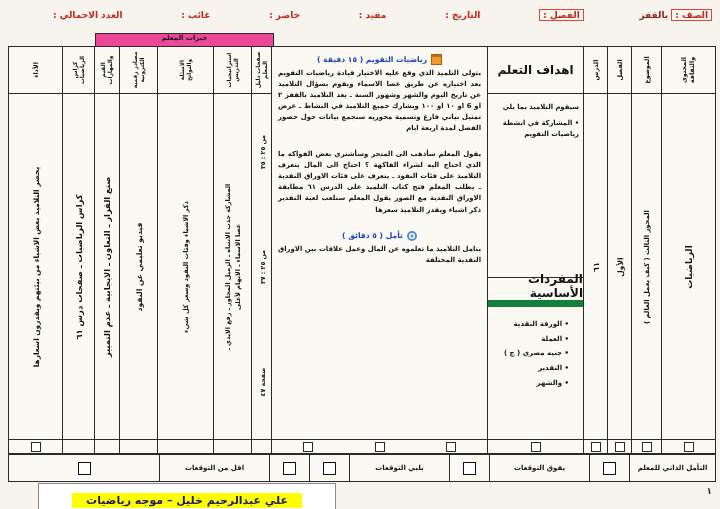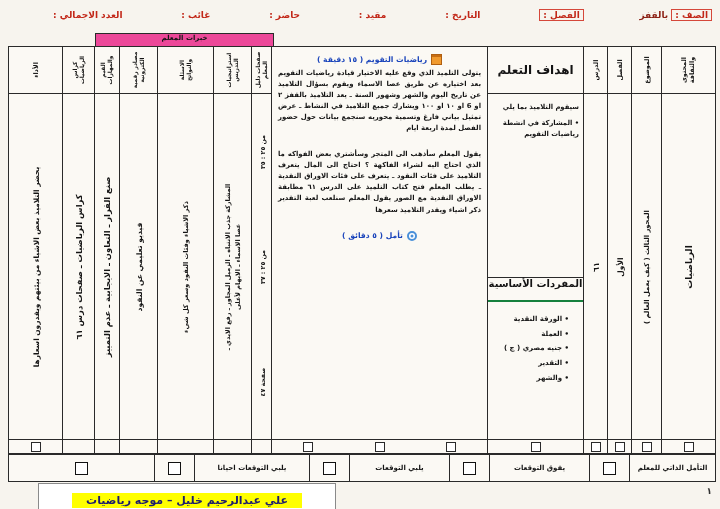--- a/index.html
+++ b/index.html
@@ -32,22 +32,22 @@
     font-weight:bold;overflow:hidden;text-align:center}
   .vcell{flex:1;position:relative;overflow:hidden}
   .v{position:absolute;top:50%;left:50%;white-space:nowrap;font-weight:bold;
     transform:translate(-50%,-50%) rotate(-90deg)}
   .vwrap{white-space:normal;text-align:center;line-height:1.2}
   
   .obj-goals{height:184px;border-bottom:1px solid #2a2a2a;box-sizing:border-box;
     padding:8px 4px 0 2px;font-size:6.8px;font-weight:bold;line-height:1.6}
   .goal-li{margin-top:5px}
   .goal-li::before{content:"• "}
-  .obj-vh{height:22px;border-bottom:2px solid #15803d;display:flex;align-items:flex-start;
-    justify-content:center;font-size:10px;font-weight:bold}
+  .obj-vh{height:22px;border-bottom:7px solid #15803d;display:flex;align-items:flex-end;
+    justify-content:center;font-size:12px;font-weight:bold}
   .obj-vocab{flex:1;padding:10px 14px 0 2px;font-size:7px;font-weight:bold;line-height:2.1}
   .vocab-li::before{content:"•  "}
   
   .act-body{flex:1;padding:7px 6px 0;display:flex;flex-direction:column;min-height:0}
   .blk{margin-bottom:15px}
   .blk-title{display:flex;align-items:center;justify-content:center;gap:4px;
     color:#1a44bb;font-size:7.6px;font-weight:bold;margin-bottom:3px;white-space:nowrap}
   .blk-text{font-size:6.9px;font-weight:bold;line-height:1.6;text-align:justify}
   
   .icn{display:inline-block;flex:0 0 auto}
@@ -188,20 +188,21 @@
         <div class="blk-text">يتولى التلميذ الذي وقع عليه الاختيار قيادة رياضيات التقويم بعد اختياره عن طريق عصا الاسماء ويقوم بسؤال التلاميذ عن تاريخ اليوم والشهر وشهور السنة ـ يعد التلاميذ بالقفز ٢ او 6 او ١٠ او ١٠٠ ويشارك جميع التلاميذ في النشاط ـ عرض تمثيل بياني فارغ وتسمية محوريه سنجمع بيانات حول حضور الفصل لمدة اربعة ايام</div>
       </div>
       <div class="blk">
         <div class="blk-text">يقول المعلم سأذهب الى المتجر وسأشتري بعض الفواكه ما الذي احتاج اليه لشراء الفاكهة ؟ احتاج الى المال يتعرف التلاميذ على فئات النقود ـ يتعرف على فئات الاوراق النقدية ـ يطلب المعلم فتح كتاب التلميذ على الدرس ٦١ مطابقة الاوراق النقدية مع الصور يقول المعلم سنلعب لعبة التقدير ذكر اشياء ويقدر التلاميذ سعرها</div>
       </div>
       <div class="blk">
         <div class="blk-title">
           <span class="icn eye"></span>
           <span>تأمل ( ٥ دقائق )</span>
         </div>
+        <div class="blk-text">يتامل التلاميذ ما تعلموه عن المال وعمل علاقات بين الاوراق النقدية المختلفة</div>
       </div>
     </div>
   </div>
 
   <div class="col" style="flex:0 0 20px">
     <div class="hcell">
       <span class="v vwrap" style="width:42px;font-size:5.8px">صفحات دليل المعلم</span>
     </div>
     <div class="vcell" style="display:flex;flex-direction:column">
       <div class="gslot">
@@ -316,25 +317,25 @@
   </div>
   <div class="ex" style="flex:0 0 40px">
     <span class="cb"></span>
   </div>
   <div class="ex" style="flex:0 0 100px">
     <span>يلبي التوقعات</span>
   </div>
   <div class="ex" style="flex:0 0 40px">
     <span class="cb"></span>
   </div>
-  <div class="ex" style="flex:0 0 115px">
-    <span>يلبي التوقعات احيانا</span>
-  </div>
   <div class="ex" style="flex:0 0 40px">
     <span class="cb"></span>
+  </div>
+  <div class="ex" style="flex:0 0 110px">
+    <span>اقل من التوقعات</span>
   </div>
   <div class="ex" style="flex:1 1 auto">
     <span class="cb"></span>
   </div>
 </div>
 
 <div id="footerbox" class="abs">
   <span class="hl">علي عبدالرحيم خليل – موجه رياضيات</span>
 </div>
 

